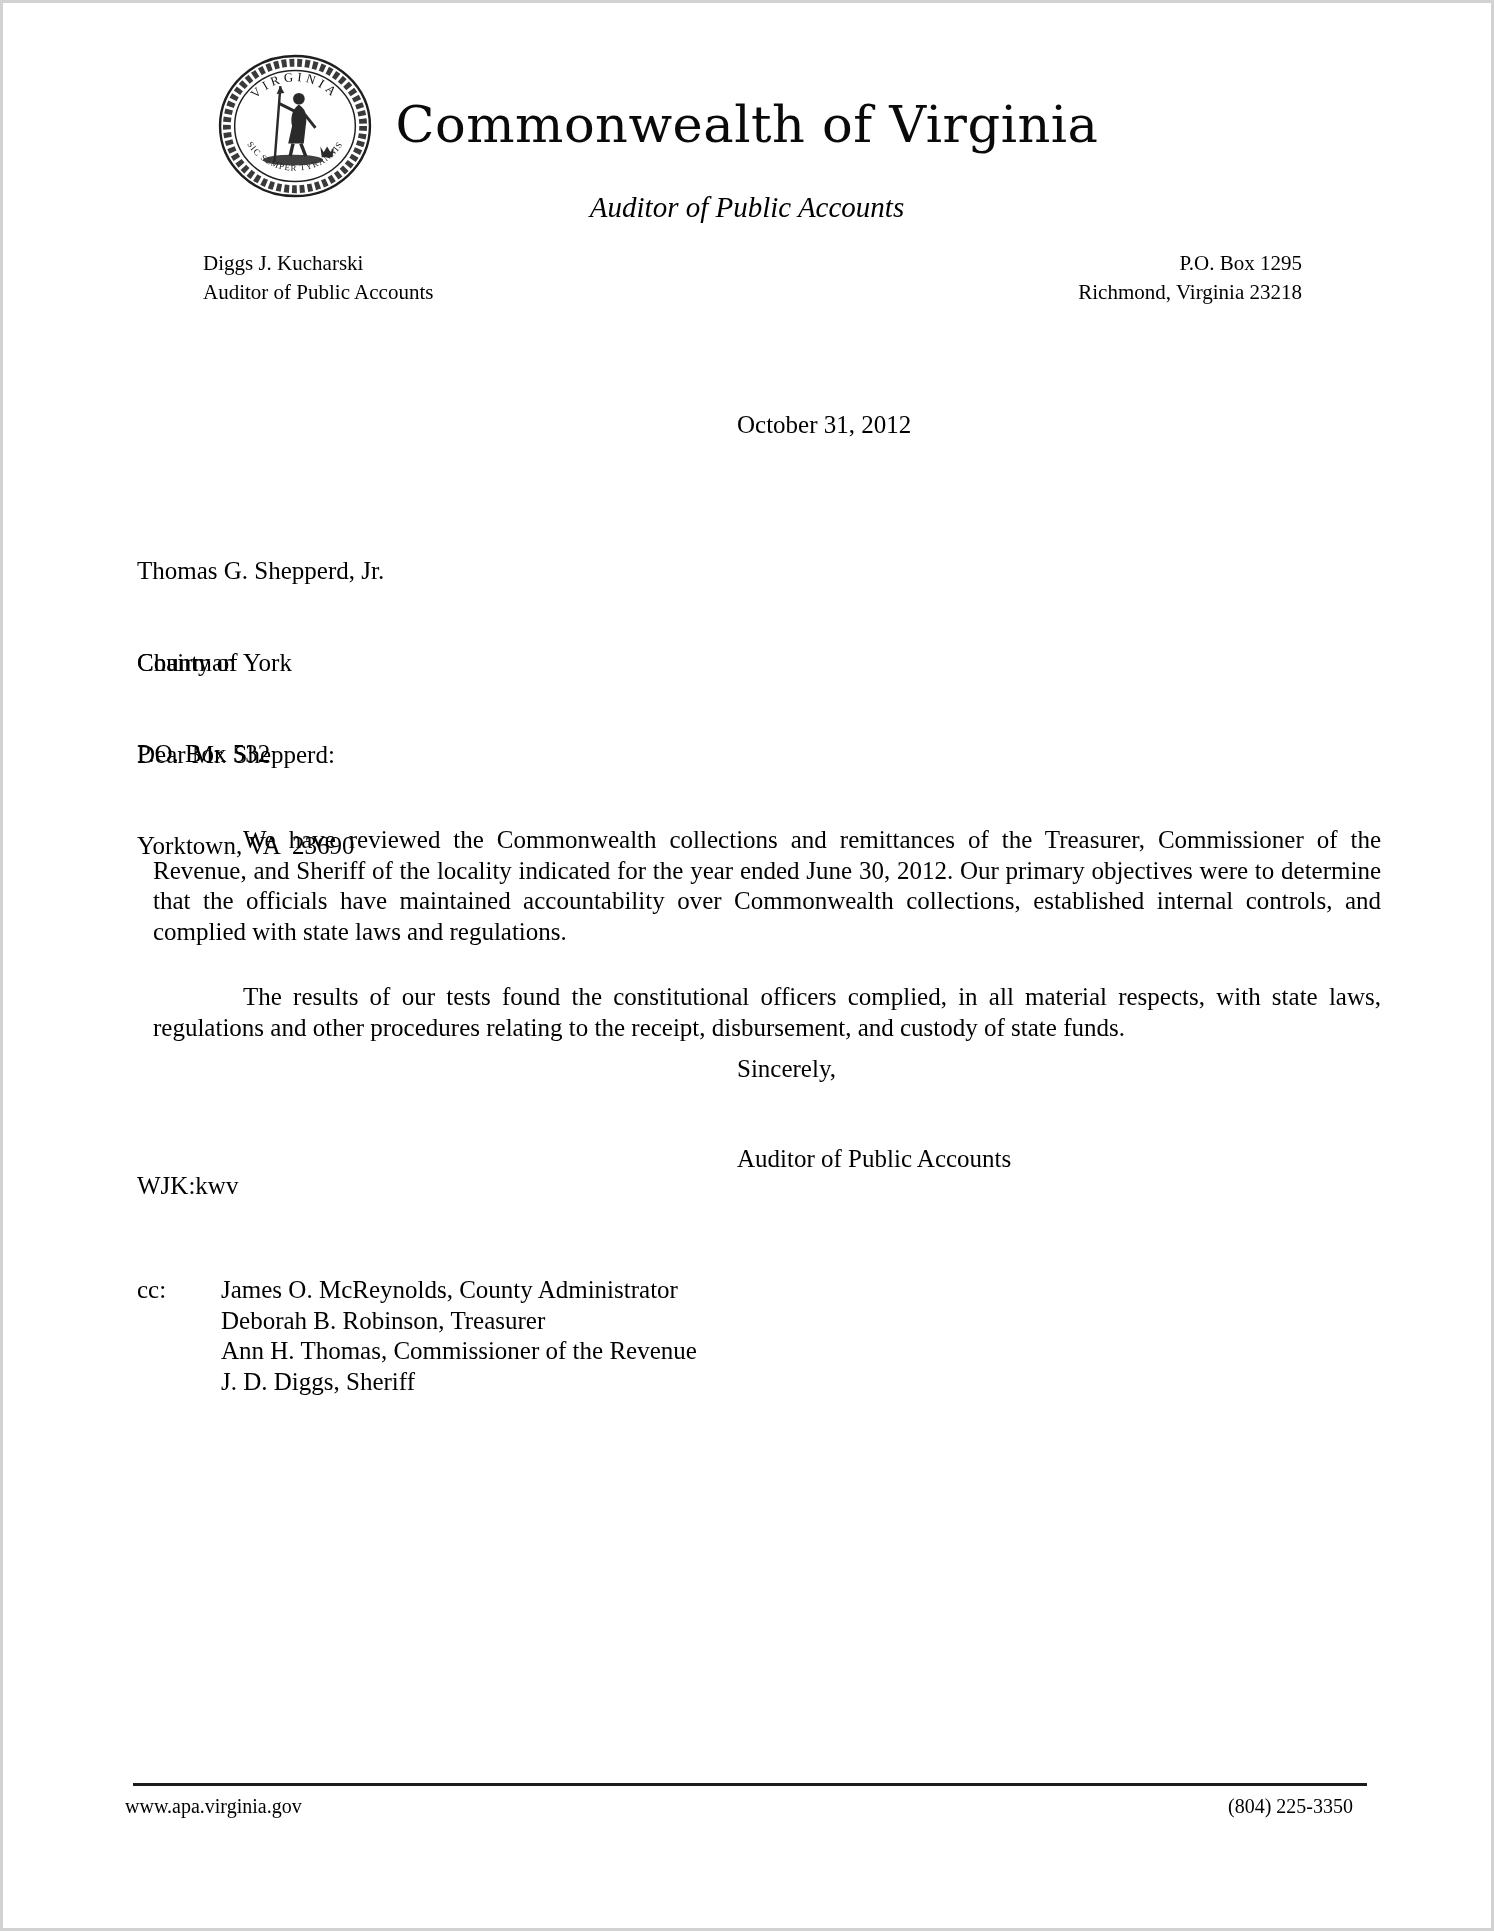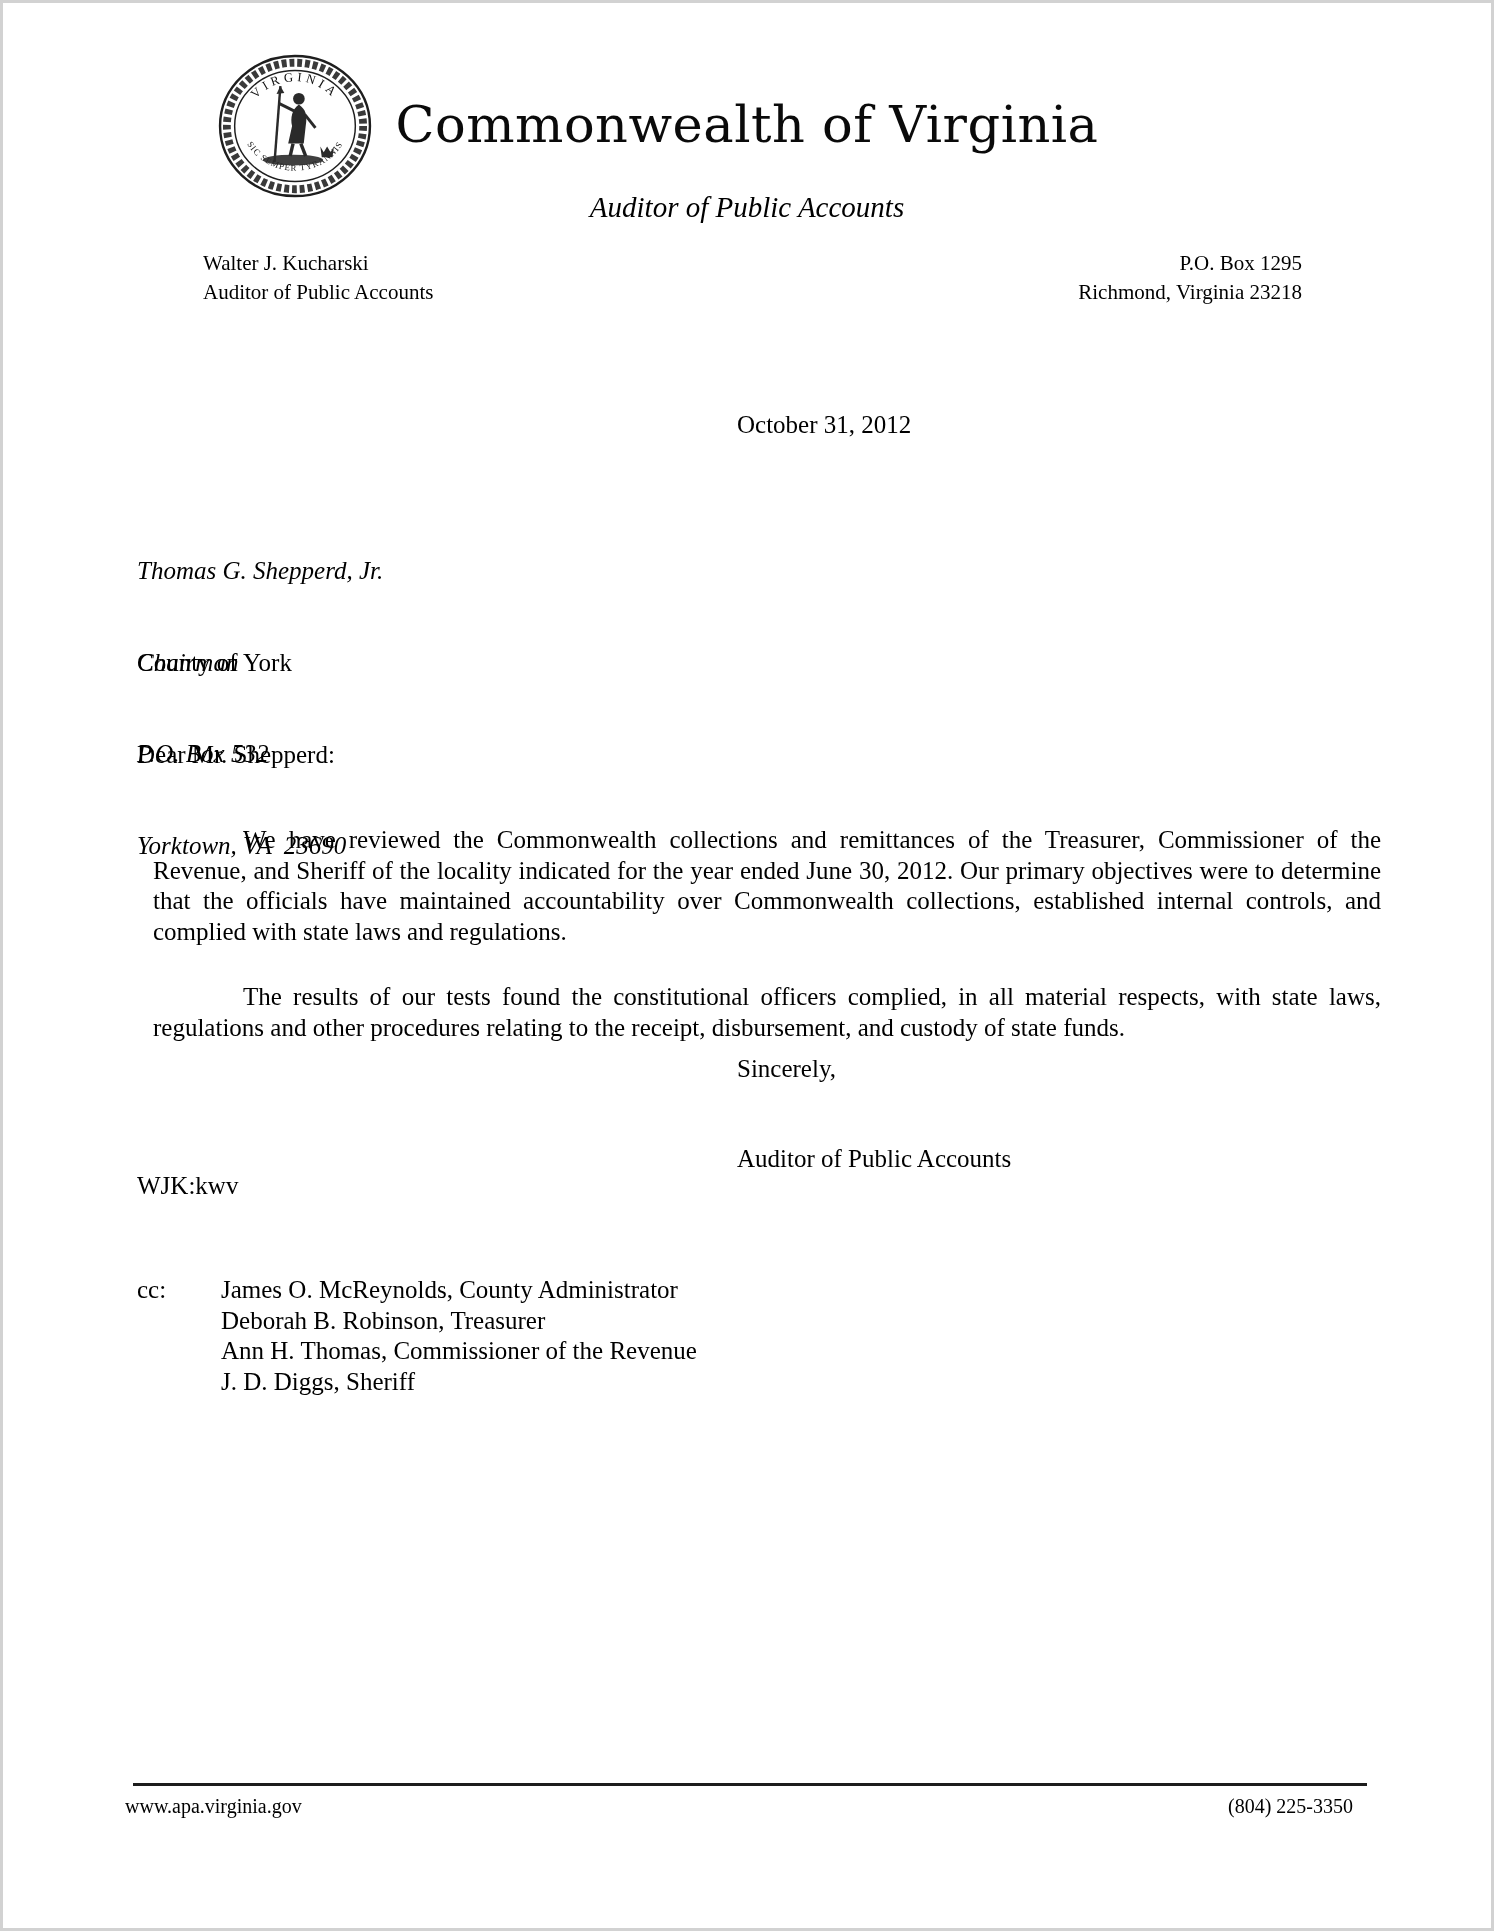--- a/index.html
+++ b/index.html
@@ -32,21 +32,21 @@
     top: 188px;
     font-style: italic;
     font-size: 29px;
   }
   .nameplate { font-size: 21px; line-height: 29px; }
   .nameplate-left  { left: 200px; top: 246px; }
   .nameplate-right { right: 189px; top: 246px; text-align: right; }
 
   .date { left: 734px; top: 408px; }
 
-  .recipient { left: 134px; top: 492px; line-height: 30.5px; white-space: pre; font-style: italic; }
+  .recipient { left: 134px; top: 492px; line-height: 30.5px; white-space: pre; }
   .locality  { left: 134px; top: 646px; }
   .salutation{ left: 134px; top: 738px; }
 
   .bodypara {
     left: 134px;
     width: 1228px;
     margin: 16px;
     text-align: justify;
     text-indent: 90px;
     line-height: 30.5px;
@@ -101,21 +101,21 @@
       <line x1="86" y1="93" x2="91" y2="106" stroke-width="3.5"></line>
       <ellipse cx="78" cy="110" rx="31" ry="5.5" stroke="none" opacity="0.9"></ellipse>
       <path d="M106 96 l3.5 6 l3.5 -6 l3.5 6 l3.5 -6 l-1.5 11 l-11 0 Z" stroke="none"></path>
     </g>
   </svg>
 
   <div class="abs centered title">Commonwealth of Virginia</div>
   <div class="abs centered subtitle">Auditor of Public Accounts</div>
 
   <div class="abs nameplate nameplate-left">
-    <div>Walter J. Kucharski</div>
+    <div>Diggs J. Kucharski</div>
     <div>Auditor of Public Accounts</div>
   </div>
 
   <div class="abs nameplate nameplate-right">
     <div>P.O. Box 1295</div>
     <div>Richmond, Virginia 23218</div>
   </div>
 
   <div class="abs date">October 31, 2012</div>
 

